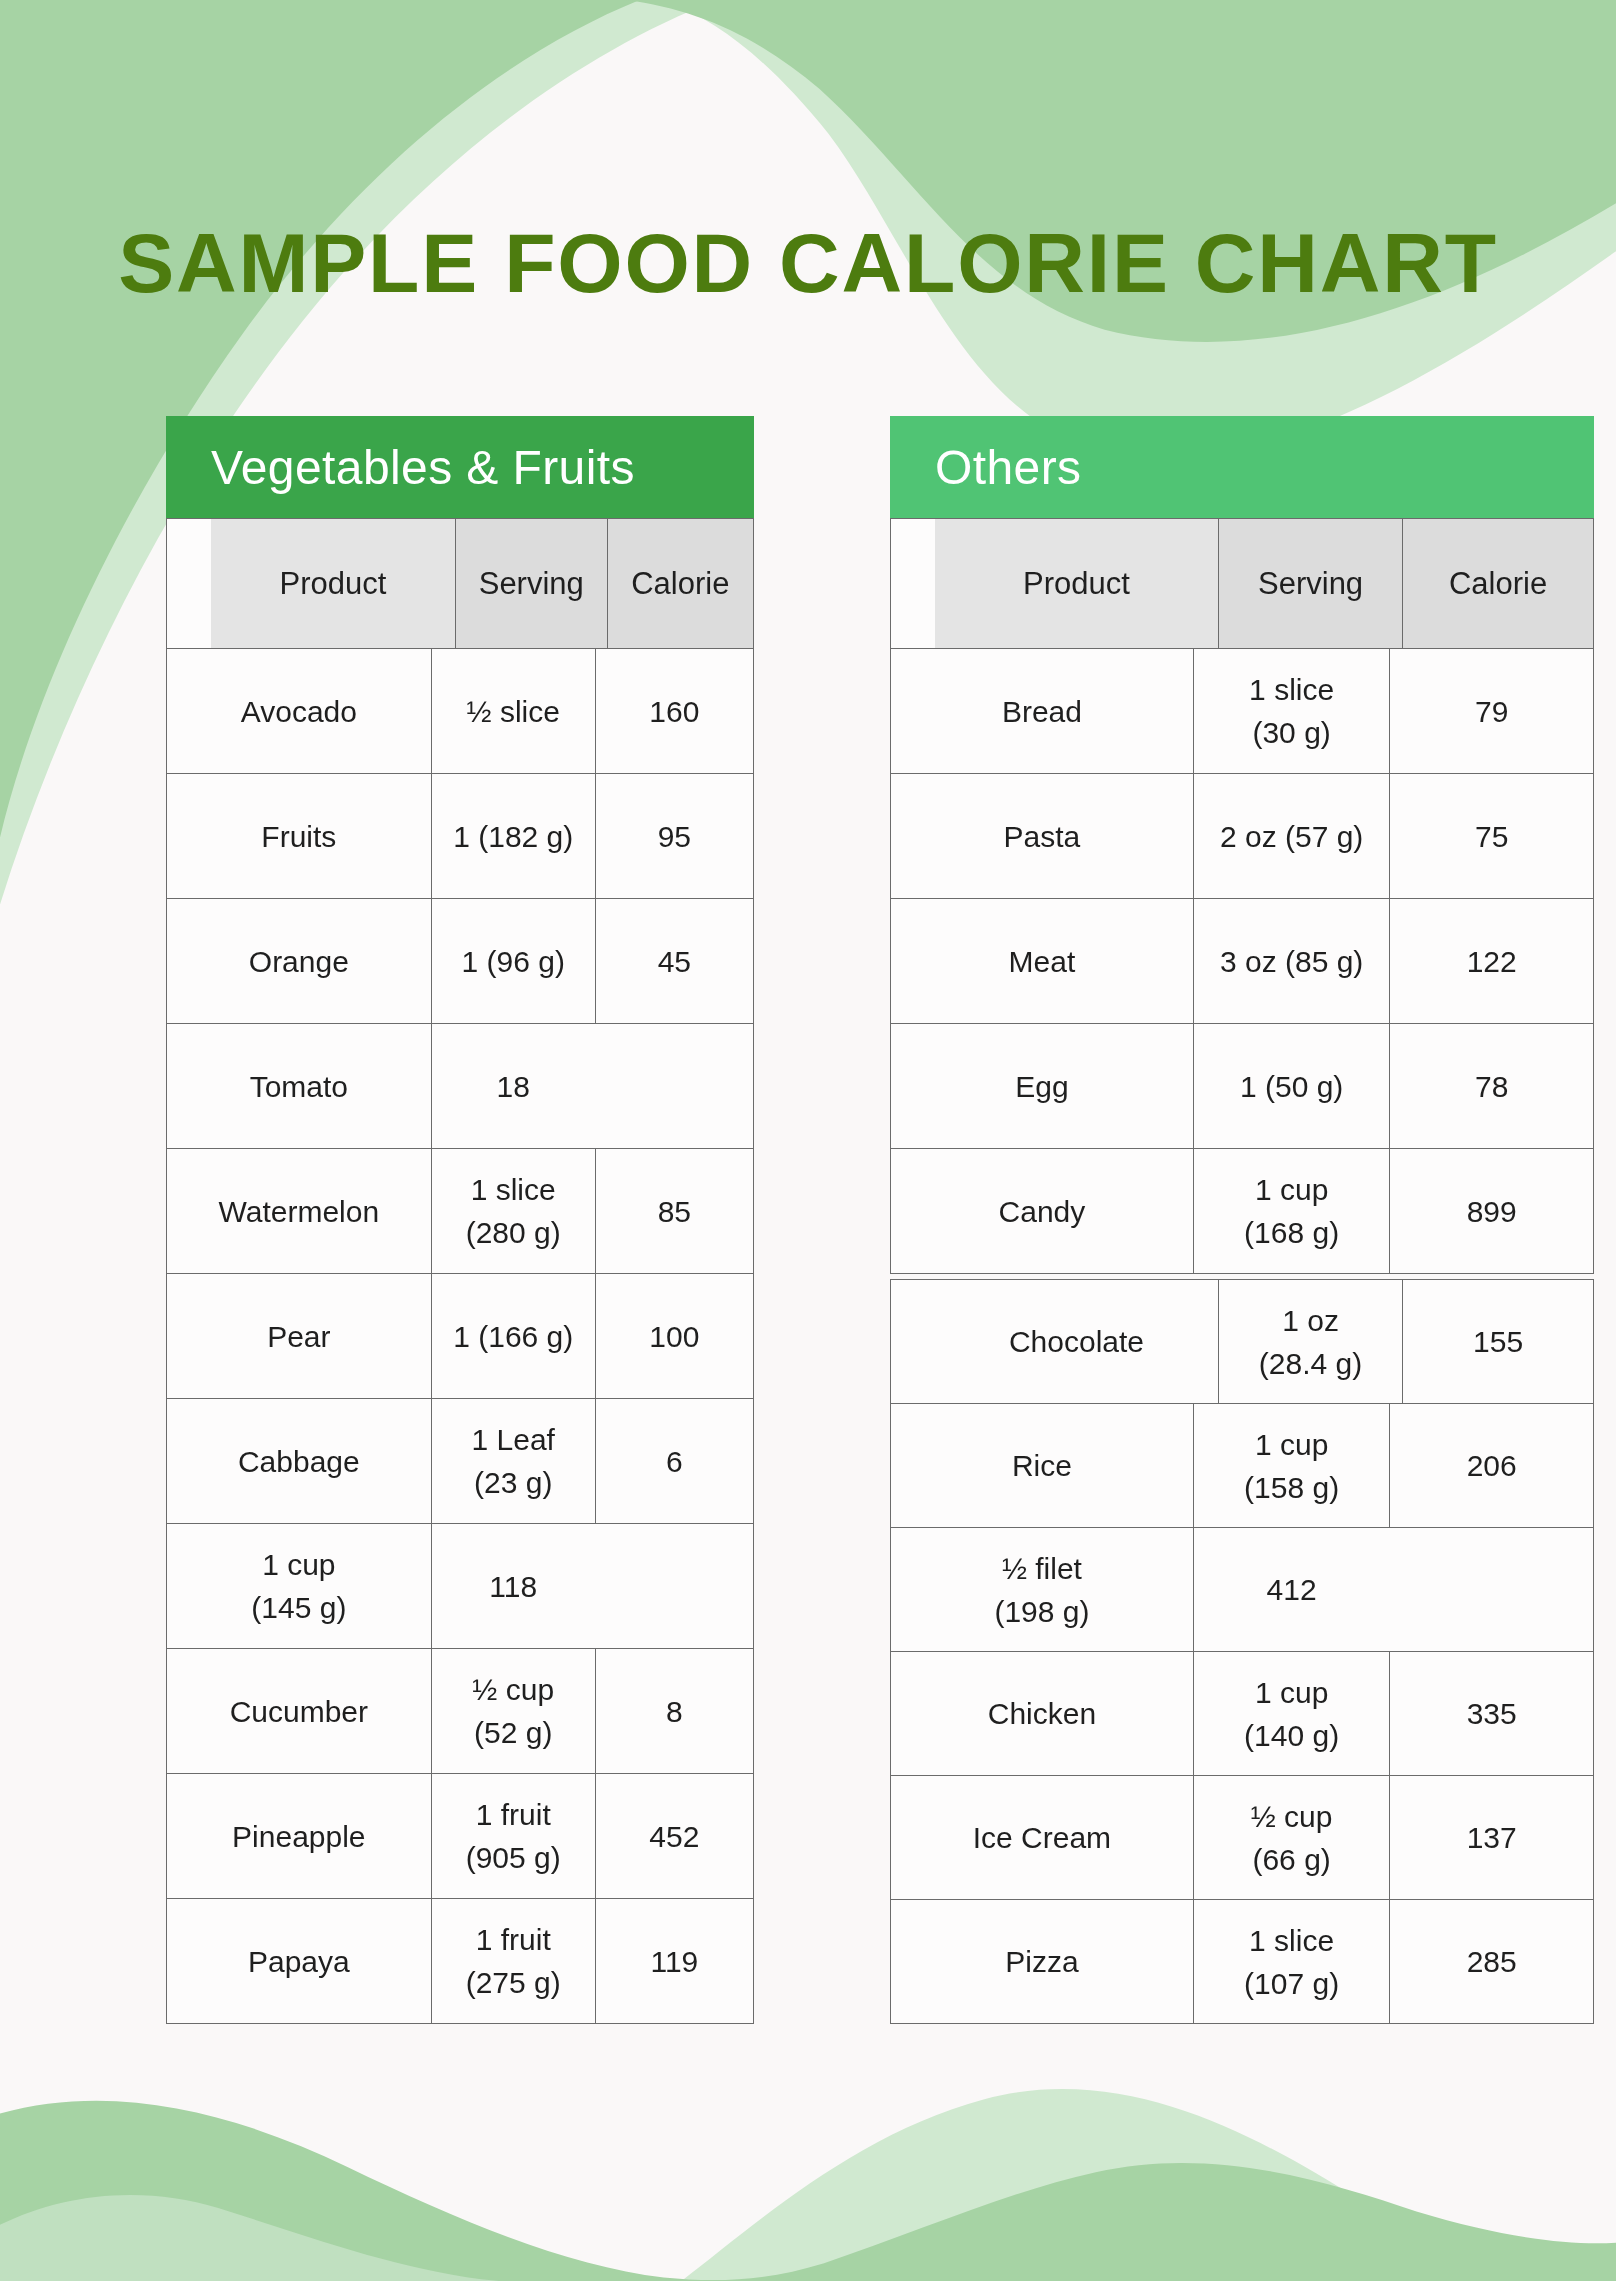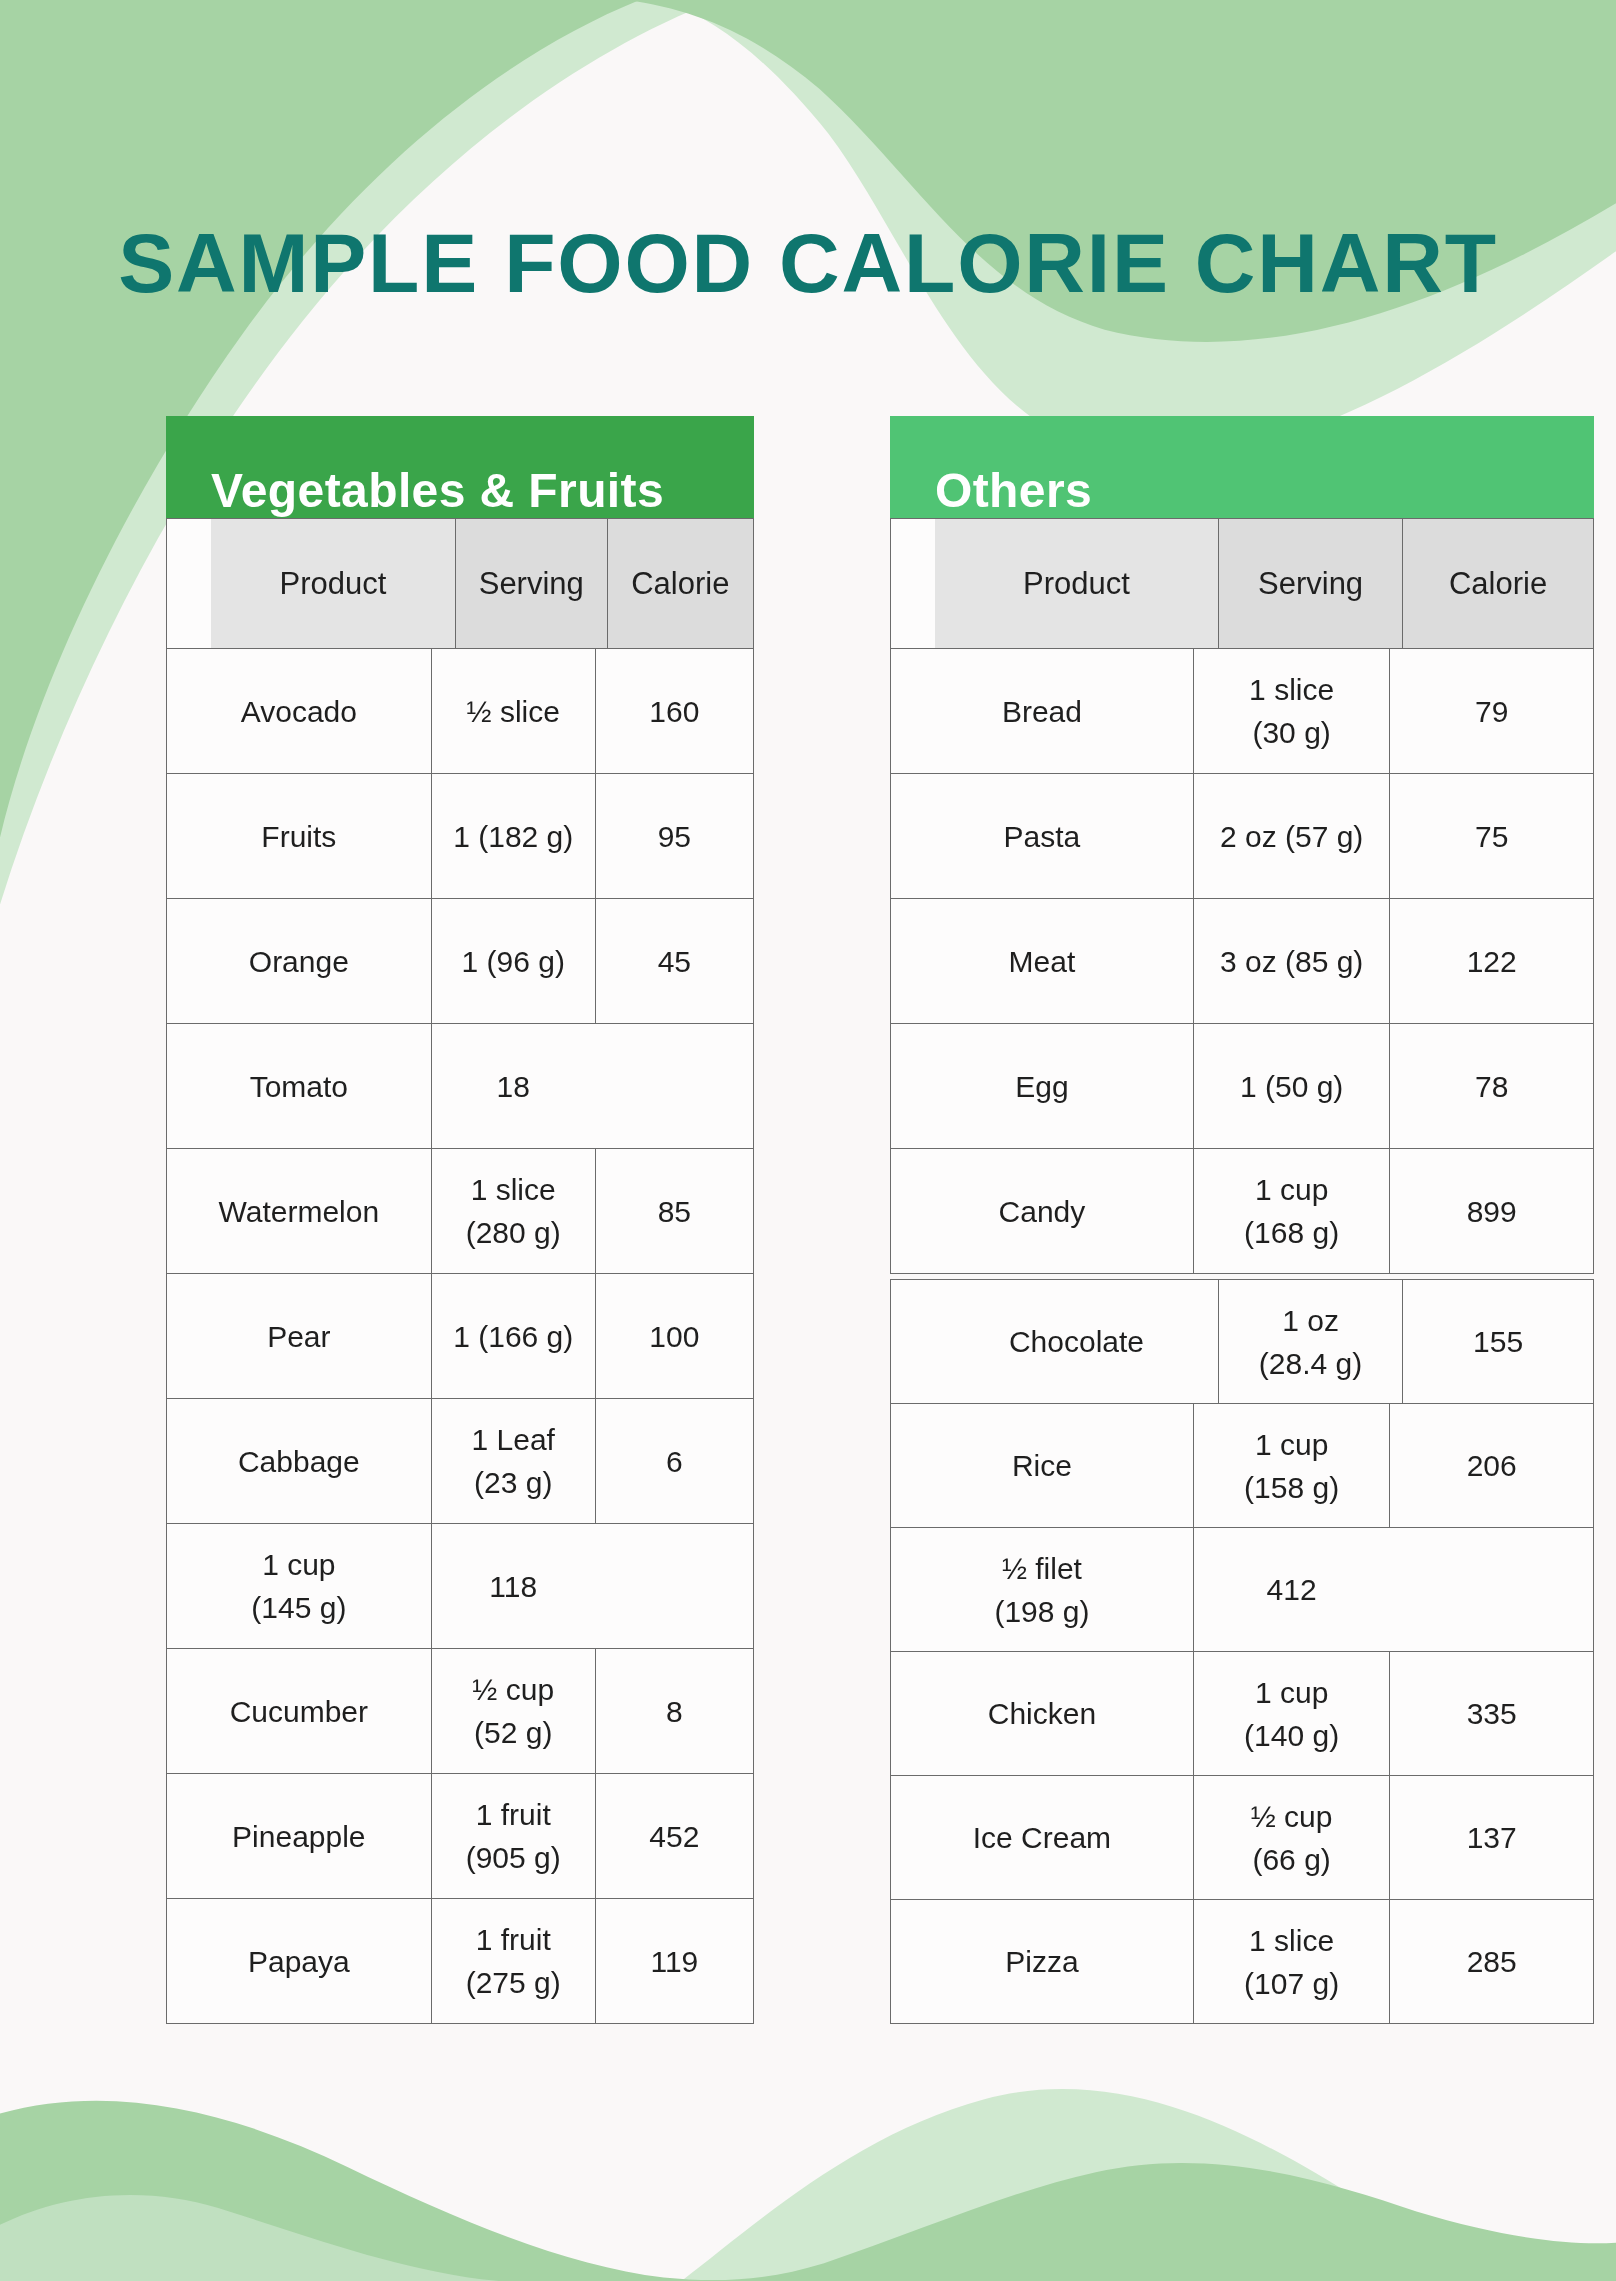--- a/index.html
+++ b/index.html
@@ -5,28 +5,28 @@
   html,body{margin:0;padding:0;}
   body{
     width:1616px;height:2281px;position:relative;overflow:hidden;
     background:var(--page-background,#faf8f8);
     font-family:"Liberation Sans","DejaVu Sans",sans-serif;
   }
   svg.decor{position:absolute;left:0;top:0;width:1616px;height:2281px;z-index:0;}
   .page-title{
     position:absolute;left:0;top:217px;width:1616px;z-index:2;margin:0;
     text-align:center;font-size:84px;line-height:1.1;font-weight:bold;
-    letter-spacing:1.8px;color:#0f766e;
+    letter-spacing:1.8px;color:#4d7c0f;
   }
   .sec{position:absolute;top:416px;z-index:2;}
   #sec-vf{left:166px;width:588px;}
   #sec-others{left:890px;width:704px;}
   .sec-head{
-    height:102px;display:flex;align-items:flex-end;padding-left:45px;box-sizing:border-box;
-    color:#ffffff;font-size:48px;font-weight:bold;letter-spacing:0.4px;
+    height:102px;display:flex;align-items:center;padding-left:45px;box-sizing:border-box;
+    color:#ffffff;font-size:48px;font-weight:normal;letter-spacing:0.4px;
   }
   #sec-vf .sec-head{background:var(--header-green-dark,#3aa54a);}
   #sec-others .sec-head{background:var(--header-green-light,#50c474);}
   .tbl{border:1.8px solid var(--table-border,#6b6b6b);background:var(--cell-background,#fdfcfc);}
   .tbl > :first-child{border-top:0;padding-left:44px;}
   .colhead,.row{display:grid;}
   #sec-vf .colhead,#sec-vf .row{grid-template-columns:45% 28% 27%;}
   #sec-others .colhead,#sec-others .row{grid-template-columns:43% 28% 29%;}
   .colhead{height:129px;}
   .colhead .cell{background:#dcdcdc;font-size:31px;}

